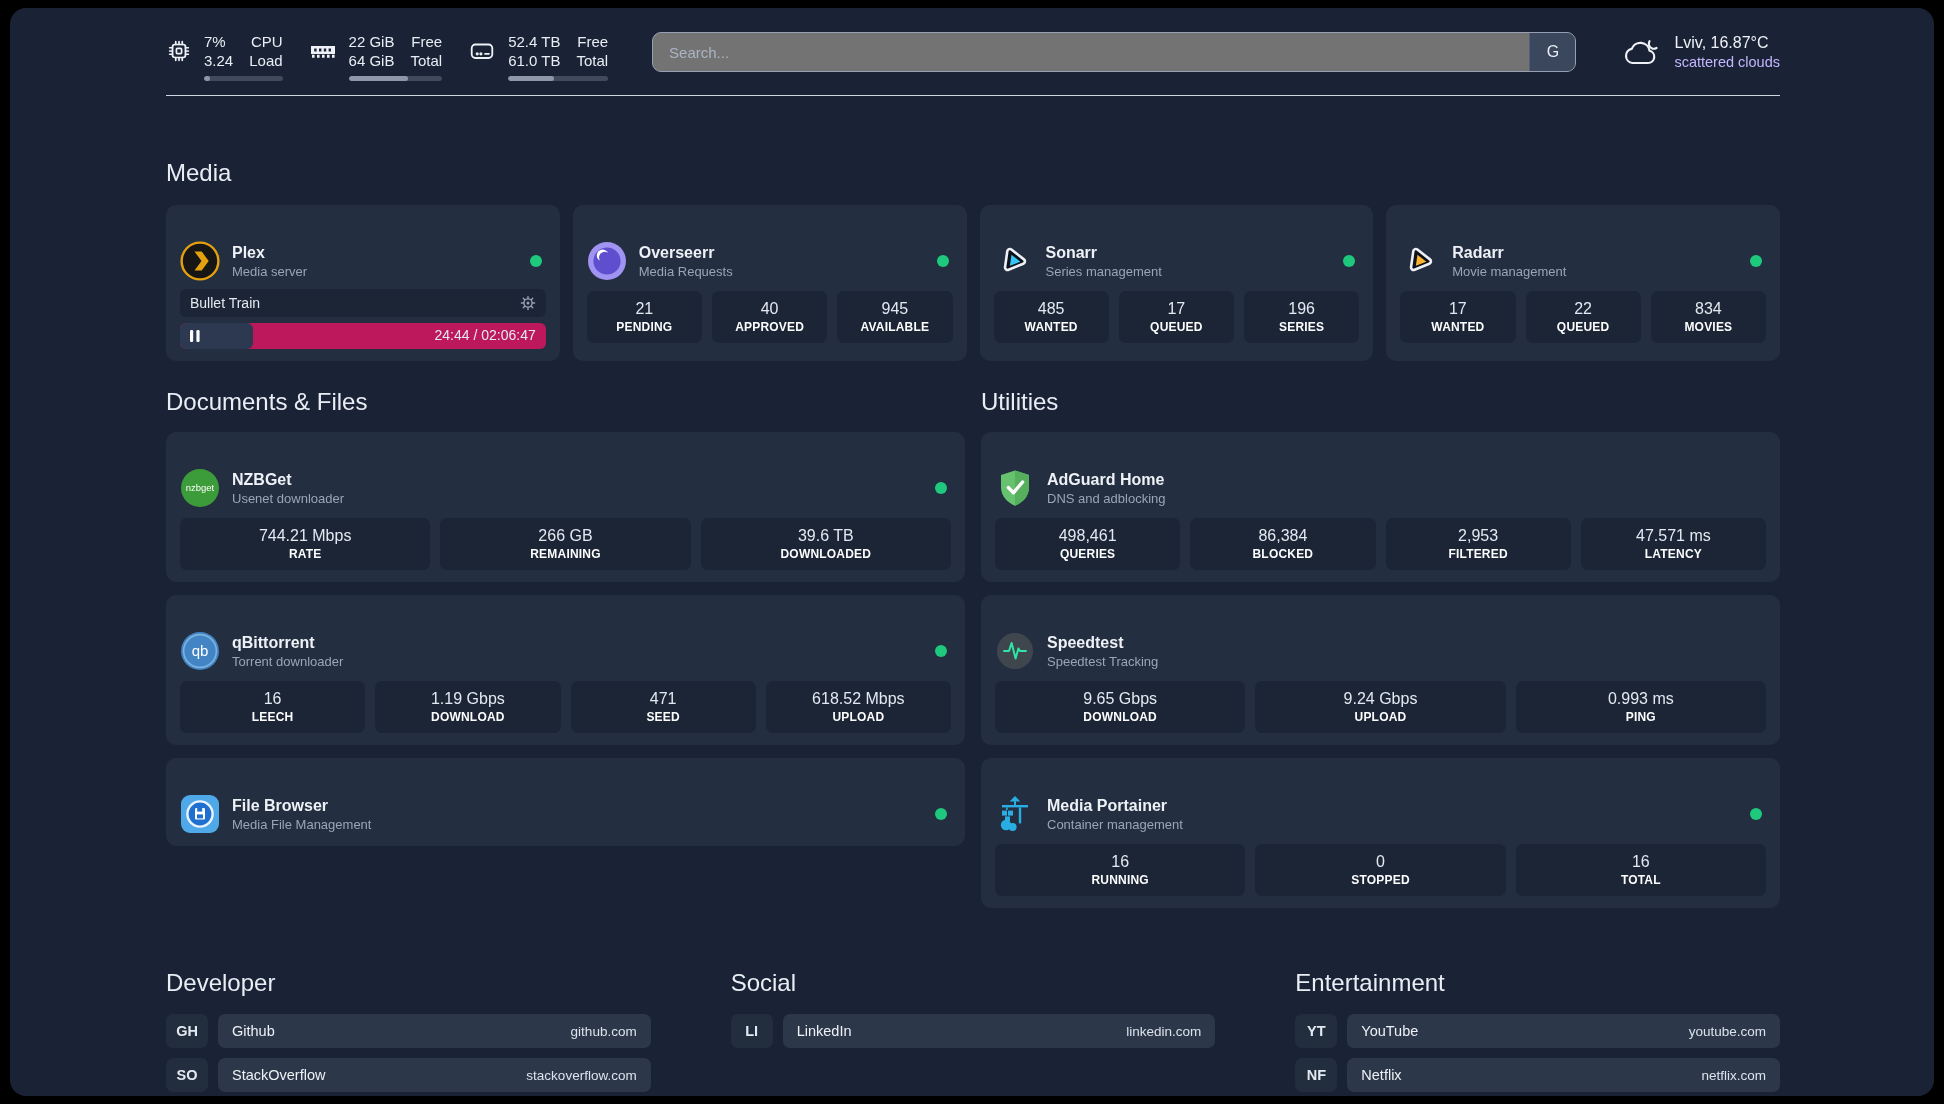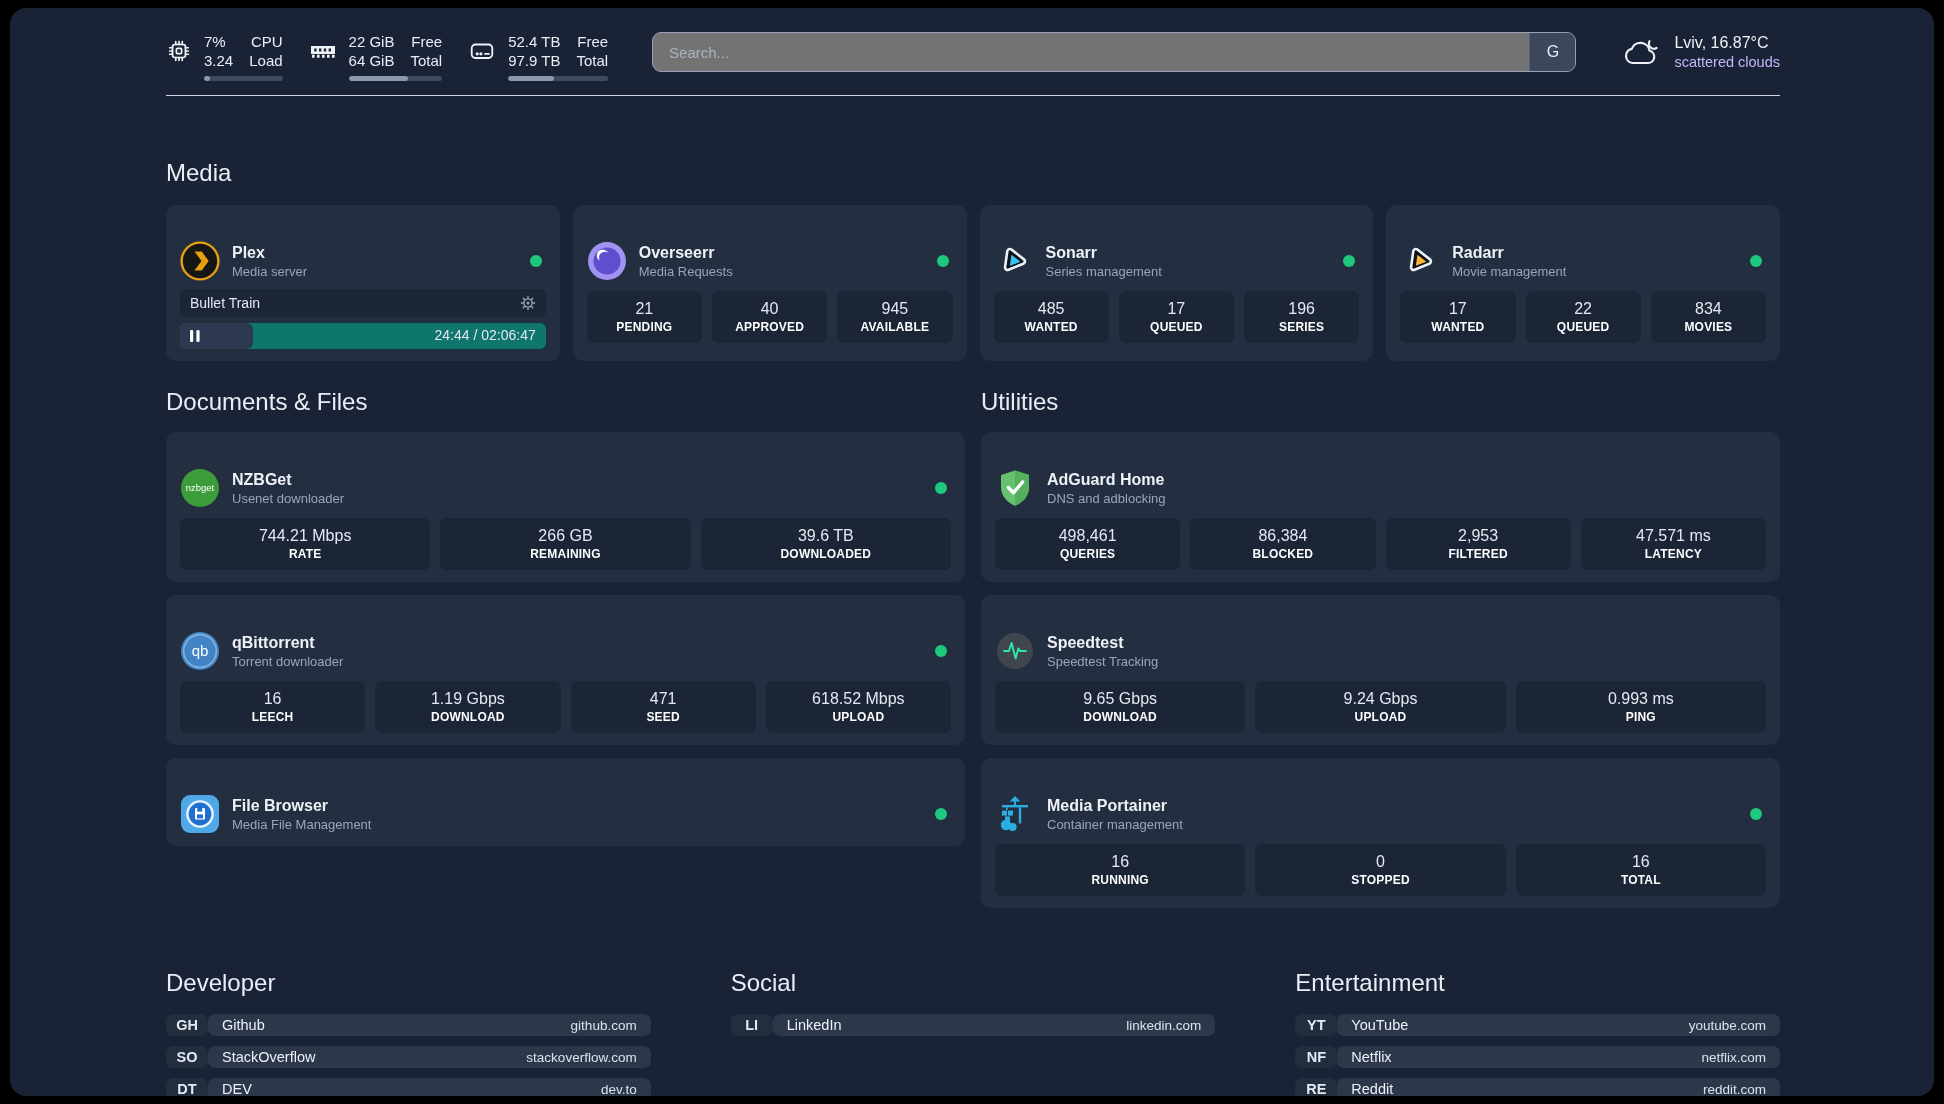--- a/index.html
+++ b/index.html
@@ -56,32 +56,32 @@
   .cols-4{grid-template-columns:repeat(4,1fr);}
   .statbox{background:#1b2536;border-radius:7px;text-align:center;padding:7px 4px 8px;}
   .statbox .v{font-size:16px;color:#e3e9f1;line-height:21px;white-space:nowrap;}
   .statbox .l{font-size:12px;font-weight:700;color:#fdfdfe;line-height:16px;letter-spacing:.2px;}
   
   .np-title{
     margin-top:8px;background:#1b2536;border-radius:6px;height:28px;
     display:flex;align-items:center;justify-content:space-between;
     padding:0 10px;color:#e3e9f1;font-size:14px;
   }
-  .np-bar{margin-top:6px;position:relative;background:#0f766e;border-radius:6px;height:26px;overflow:hidden;}
+  .np-bar{margin-top:6px;position:relative;background:#be185d;border-radius:6px;height:26px;overflow:hidden;}
   .np-fill{position:absolute;left:0;top:0;bottom:0;background:#2c3950;border-radius:6px;}
   .np-pause{position:absolute;left:10px;top:7px;line-height:0;cursor:pointer;}
   .np-time{position:absolute;right:10px;top:4px;font-size:14px;color:#e3e9f1;}
   .settings-btn{line-height:0;cursor:pointer;}
   
   .mid-grid{display:grid;grid-template-columns:1fr 1fr;column-gap:16px;margin-top:26px;align-items:start;}
   .col-stack{display:flex;flex-direction:column;gap:13px;margin-top:15px;}
   
   .links-grid{display:grid;grid-template-columns:repeat(3,1fr);column-gap:80px;margin-top:60px;align-items:start;}
   .link-list{display:flex;flex-direction:column;gap:10px;margin-top:16px;}
-  .link-row{display:flex;height:22px;cursor:pointer;}
+  .link-row{display:flex;gap:10px;height:34px;cursor:pointer;}
   .link-abbr{
     width:42px;flex:none;background:#222d3e;border-radius:7px;
     display:flex;align-items:center;justify-content:center;
     color:#e3e9f1;font-size:14.5px;font-weight:600;
   }
   .link-bar{
     flex:1;background:#2c3749;border-radius:7px;display:flex;align-items:center;
     justify-content:space-between;padding:0 14px;min-width:0;
   }
   .link-name{font-size:14.5px;color:#eef1f6;}
@@ -131,21 +131,21 @@
       <div class="stat">
         <svg width="28" height="26" viewBox="0 0 24 24" fill="none" stroke="#eef1f6" stroke-width="1.7" stroke-linecap="round">
           <rect x="2.5" y="6" width="19" height="12.5" rx="3.4"></rect>
           <circle cx="7.6" cy="14.6" r="0.6" fill="#eef1f6"></circle>
           <circle cx="11" cy="14.6" r="0.6" fill="#eef1f6"></circle>
           <path d="M14.8 14.6 h3.6"></path>
         </svg>
         <div class="stat-grid">
           <span class="stat-val">52.4 TB</span>
           <span class="stat-lab">Free</span>
-          <span class="stat-val">97.9 TB</span>
+          <span class="stat-val">61.0 TB</span>
           <span class="stat-lab">Total</span>
           <div class="stat-bar">
               <i style="width: 46%;"></i>
             </div>
         </div>
       </div>
     </div>
 
     <div class="searchwrap">
       <input class="search" type="text" placeholder="Search..." style="">

